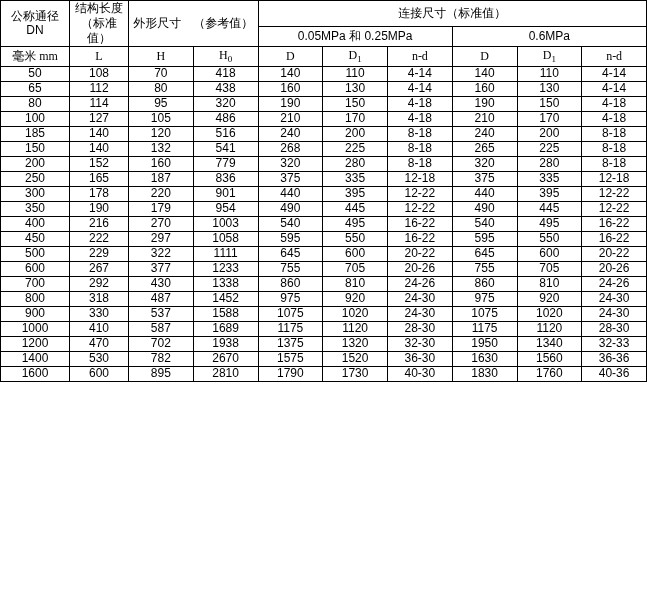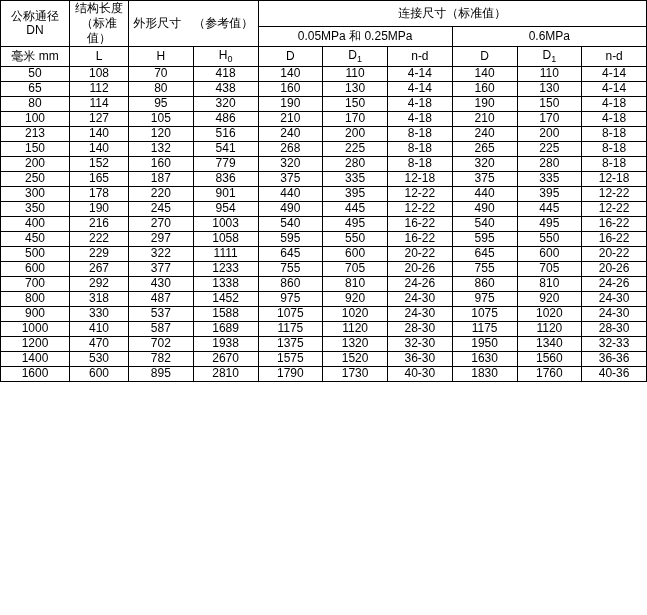--- a/index.html
+++ b/index.html
@@ -31,20 +31,21 @@
     font-weight: normal;
   }
   .hdr-tall {
     height: 34px;
   }
   .hdr-row2 {
     height: 20px;
   }
   .hdr-row3 {
     height: 20px;
+    font-family: Liberation Serif, serif;
   }
   tbody tr {
     height: 15px;
   }
   .two-line {
     line-height: 1.25;
     text-align: center;
   }
   .sub {
     font-size: 9px;
@@ -137,21 +138,21 @@
         <td class="col-h">105</td>
         <td class="col-h0">486</td>
         <td class="col-d">210</td>
         <td class="col-d1">170</td>
         <td class="col-nd">4-18</td>
         <td class="col-d-b">210</td>
         <td class="col-d1-b">170</td>
         <td class="col-nd-b">4-18</td>
       </tr>
       <tr>
-        <td class="col-dn">213</td>
+        <td class="col-dn">185</td>
         <td class="col-l">140</td>
         <td class="col-h">120</td>
         <td class="col-h0">516</td>
         <td class="col-d">240</td>
         <td class="col-d1">200</td>
         <td class="col-nd">8-18</td>
         <td class="col-d-b">240</td>
         <td class="col-d1-b">200</td>
         <td class="col-nd-b">8-18</td>
       </tr>
@@ -199,21 +200,21 @@
         <td class="col-d">440</td>
         <td class="col-d1">395</td>
         <td class="col-nd">12-22</td>
         <td class="col-d-b">440</td>
         <td class="col-d1-b">395</td>
         <td class="col-nd-b">12-22</td>
       </tr>
       <tr>
         <td class="col-dn">350</td>
         <td class="col-l">190</td>
-        <td class="col-h">245</td>
+        <td class="col-h">179</td>
         <td class="col-h0">954</td>
         <td class="col-d">490</td>
         <td class="col-d1">445</td>
         <td class="col-nd">12-22</td>
         <td class="col-d-b">490</td>
         <td class="col-d1-b">445</td>
         <td class="col-nd-b">12-22</td>
       </tr>
       <tr>
         <td class="col-dn">400</td>

